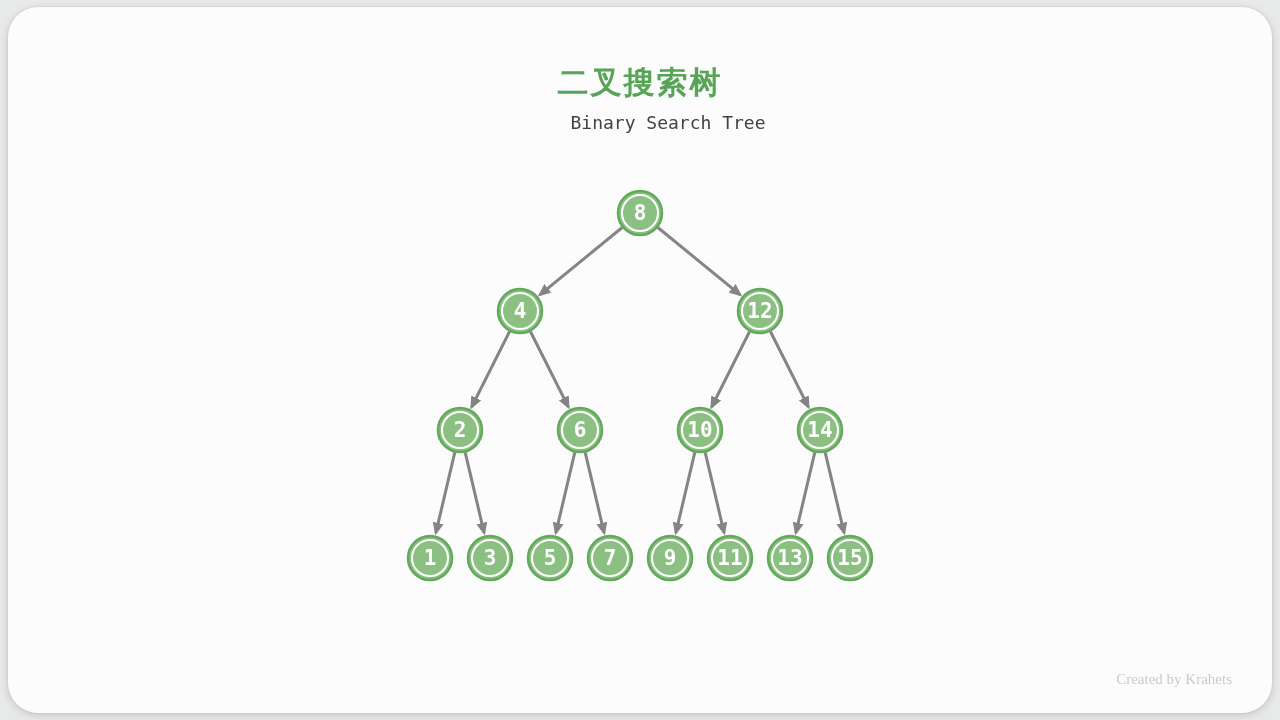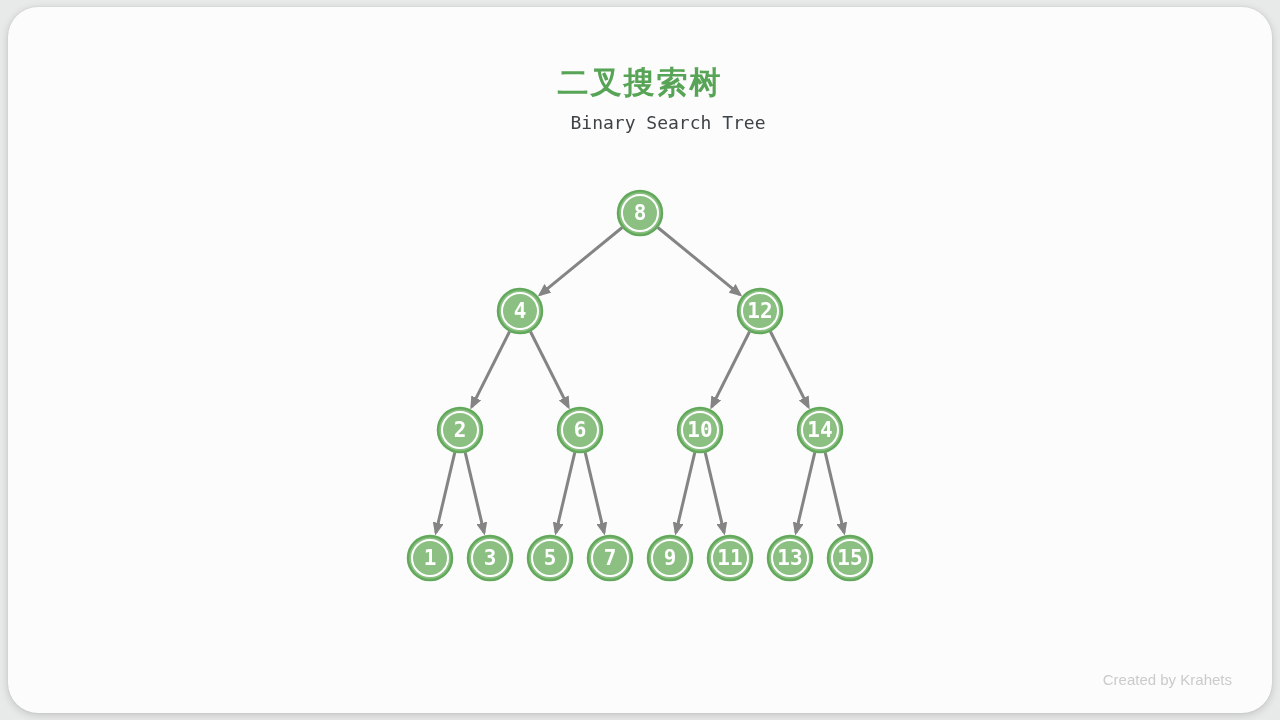--- a/index.html
+++ b/index.html
@@ -44,21 +44,21 @@
     color: var(--subtitle-gray, #3e4347);
     font-family: "DejaVu Sans Mono", "Liberation Mono", monospace;
     margin-left: 28px;
   }
   .credit {
     position: absolute;
     right: 40px;
     bottom: 25px;
     font-size: 15px;
     color: var(--credit-gray, #cbcbcb);
-    font-family: Liberation Sans, sans-serif;
+    font-family: Liberation Serif, serif;
     margin-top: 39px;
   }
   svg.tree-canvas {
     position: absolute;
     left: 0;
     top: 0;
     width: 1280px;
     height: 720px;
   }
   .node-label {

